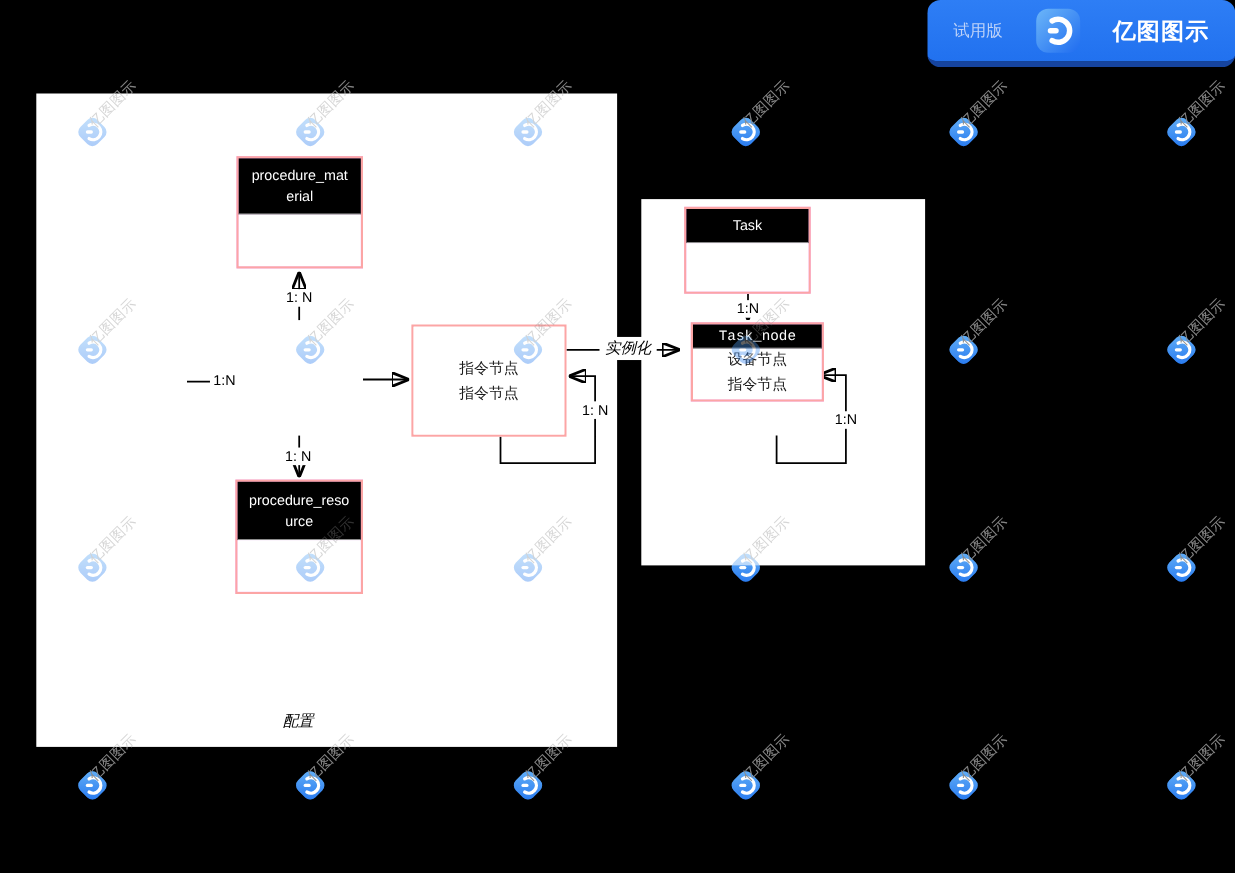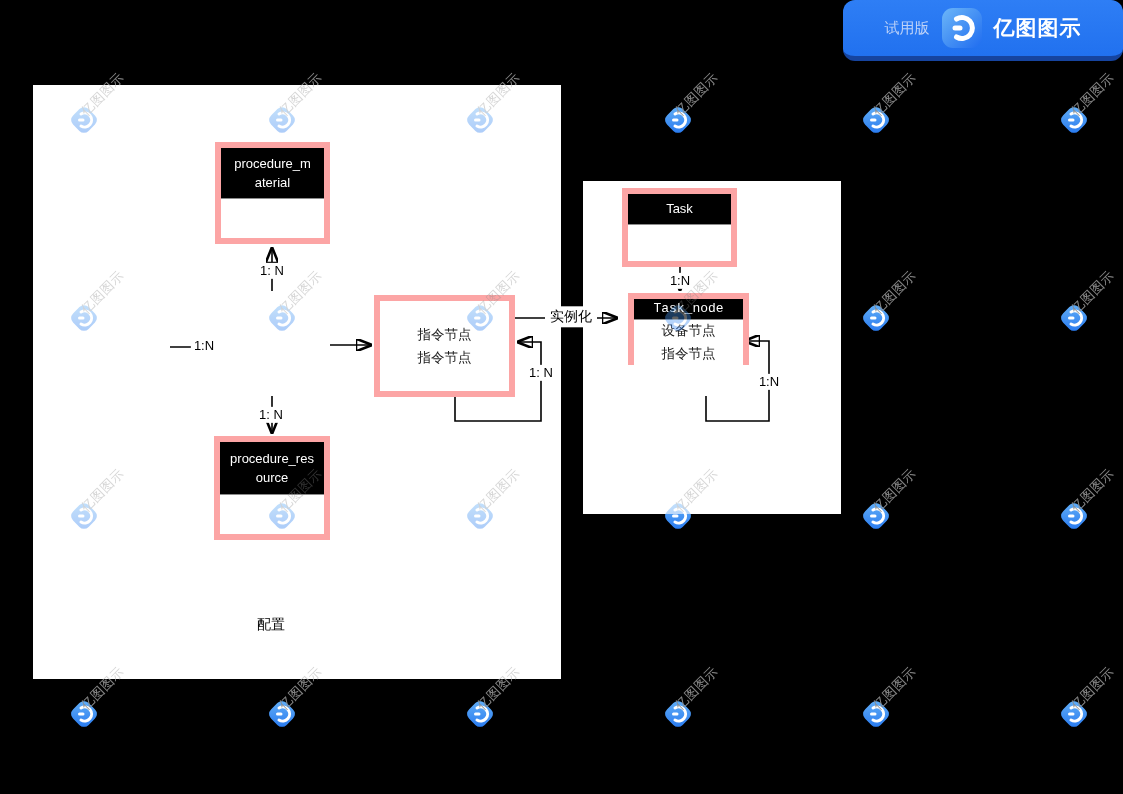--- a/index.html
+++ b/index.html
@@ -7,48 +7,48 @@
          font-family:"Liberation Sans","DejaVu Sans",sans-serif;}
 
   
   .container-rect{position:absolute;background:#ffffff;z-index:2;}
 
   
   #wires{position:absolute;left:0;top:0;z-index:3;}
   #wires path{fill:none;stroke:#000;stroke-width:1.6;}
 
   
-  .entity{position:absolute;z-index:4;border:6px solid #fca5a5;background:#f0abfc;
+  .entity{position:absolute;z-index:4;border:2px solid #fca5a5;background:#f0abfc;
           display:flex;flex-direction:column;box-sizing:border-box;}
   .entity-header{background:#000;color:#fff;display:flex;align-items:center;justify-content:center;
                  text-align:center;font-size:13px;line-height:1.5;padding:0 10px;
                  word-break:break-all;border-bottom:1px solid #8c8c8c;}
   .entity-body{flex:1;background:#fff;display:flex;flex-direction:column;align-items:center;
                justify-content:center;font-size:13.5px;color:#1a1a1a;line-height:23px;}
 
   
   .lbl{position:absolute;z-index:5;transform:translate(-50%,-50%);background:#fff;color:#000;
        font-size:13px;line-height:1.1;padding:1px 3px;white-space:nowrap;}
-  .lbl.big{font-size:14px;padding:3px 5px;}
+  .lbl.big{font-size:14px;padding:3px 5px;font-style:italic;}
   .lbl.bare{background:transparent;}
 
   
   .wm-layer{position:absolute;left:0;top:0;width:100%;height:100%;pointer-events:none;}
   .wm-layer.under{z-index:1;}
   .wm-layer.over{z-index:6;opacity:.38;}
   .wm{position:absolute;width:32px;height:32px;}
   .wm-text{position:absolute;left:22px;bottom:16px;transform:rotate(-45deg);
            transform-origin:left bottom;font-size:13px;color:rgba(138,138,138,.92);
            letter-spacing:.5px;white-space:nowrap;}
 
   
   #badge{position:absolute;right:0;top:0;width:280px;height:56px;z-index:7;
          background:linear-gradient(180deg,#2e7ef5,#2171ef);
          border-radius:12px;border-bottom:5px solid #16449f;
-         display:flex;align-items:center;justify-content:center;gap:11px;}
+         display:flex;align-items:center;justify-content:center;gap:29px;}
   #badge .trial{color:#bdd2f8;font-size:15px;}
   #badge .appname{color:#fff;font-size:21px;font-weight:bold;letter-spacing:1px;}
   .badge-icon{width:42px;height:42px;}
 </style>
 </head>
 <body>
 
 <div id="stage">
 
   <svg width="0" height="0" style="position:absolute" aria-hidden="true">
@@ -342,21 +342,21 @@
     </div>
   </div>
 
   <div class="lbl" style="left:204px;top:346px;">1:N</div>
   <div class="lbl" style="left:272px;top:271px;">1: N</div>
   <div class="lbl" style="left:271px;top:415px;">1: N</div>
   <div class="lbl" style="left:541px;top:373px;">1: N</div>
   <div class="lbl big" style="left:571px;top:317px;">实例化</div>
   <div class="lbl" style="left:680px;top:281px;">1:N</div>
   <div class="lbl" style="left:769px;top:382px;">1:N</div>
-  <div class="lbl big bare" style="left:271px;top:625px;">配置</div>
+  <div class="lbl big bare" style="left:271px;top:656px;">配置</div>
 
   <div class="wm-layer over" id="wm-over">
       <div class="wm" style="left: 68px; top: 104px;"><span class="wm-text">亿图图示</span><svg width="32" height="32" viewBox="0 0 32 32">
           <g transform="rotate(45 16 16)">
             <rect x="5" y="5" width="22" height="22" rx="6.5" fill="url(#wmg)"></rect>
           </g>
           <g stroke="#fff" stroke-width="3" fill="none" stroke-linecap="round">
             <path d="M13 22 A7 7 0 1 0 13 10"></path>
             <path d="M11.5 16 L15 16"></path>
           </g>

